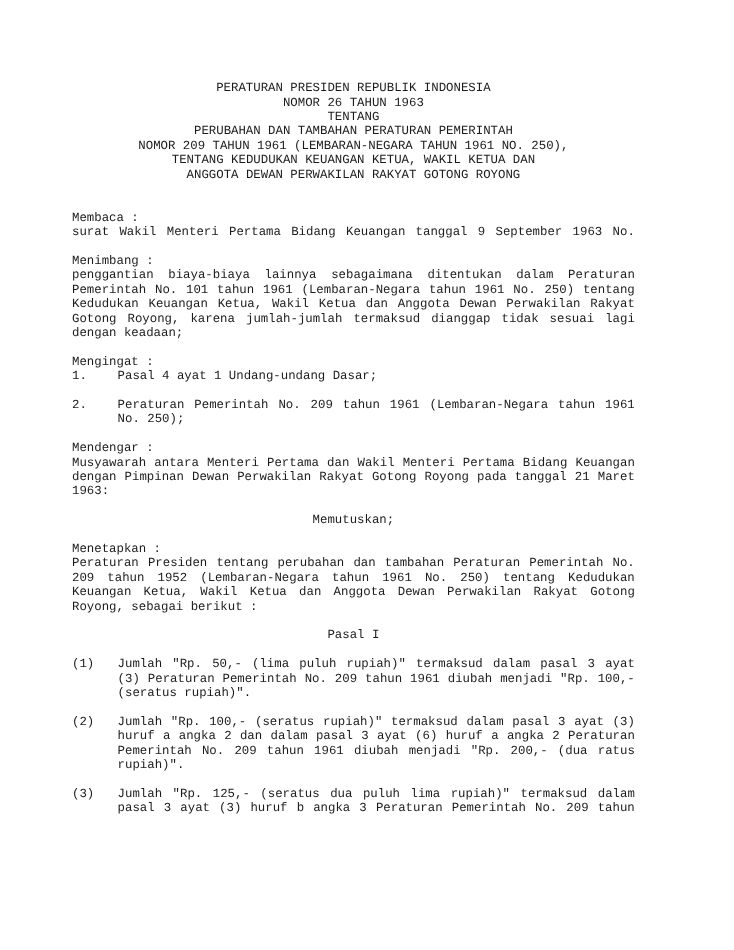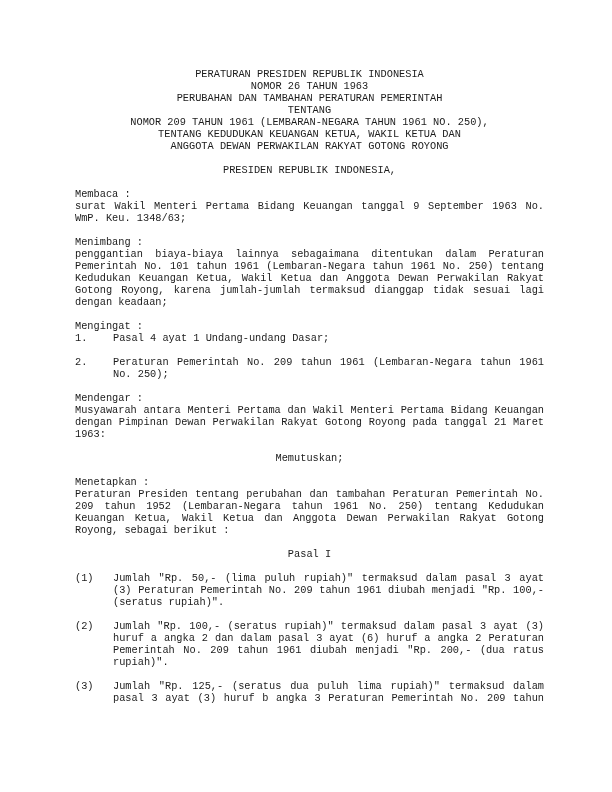--- a/index.html
+++ b/index.html
@@ -13,21 +13,21 @@
     height: 792px;
     background: #ffffff;
     overflow: hidden;
     font-family: "Liberation Mono", "DejaVu Sans Mono", monospace;
     font-size: 10.3px;
     line-height: 12px;
     color: #1b1b1b;
   }
   .content {
     position: absolute;
-    left: 75px;
+    left: 60px;
     top: 68px;
     width: 469px;
   }
   .line {
     white-space: pre;
     height: 12px;
   }
   .just {
     white-space: normal;
     text-align: justify;
@@ -58,35 +58,33 @@
 </style>
 </head>
 <body>
 
 <div class="page">
   <div class="content">
 
     <div>
       <div class="center">PERATURAN PRESIDEN REPUBLIK INDONESIA</div>
       <div class="center">NOMOR 26 TAHUN 1963</div>
+      <div class="center">TENTANG</div>
       <div class="center">PERUBAHAN DAN TAMBAHAN PERATURAN PEMERINTAH</div>
-      <div class="center">TENTANG</div>
       <div class="center">NOMOR 209 TAHUN 1961 (LEMBARAN-NEGARA TAHUN 1961 NO. 250),</div>
       <div class="center">TENTANG KEDUDUKAN KEUANGAN KETUA, WAKIL KETUA DAN</div>
       <div class="center">ANGGOTA DEWAN PERWAKILAN RAKYAT GOTONG ROYONG</div>
     </div>
 
     <div class="blank"></div>
-    <div class="center">PRESIDEN REPUBLIK INDONESIA,</div>
     <div class="blank"></div>
 
     <div>
       <div class="line">Membaca :</div>
       <div class="just">surat Wakil Menteri Pertama Bidang Keuangan tanggal 9 September 1963 No.</div>
-      <div class="line">WmP. Keu. 1348/63;</div>
     </div>
 
     <div class="blank"></div>
 
     <div>
       <div class="line">Menimbang :</div>
       <div class="just">penggantian biaya-biaya lainnya sebagaimana ditentukan dalam Peraturan</div>
       <div class="just">Pemerintah No. 101 tahun 1961 (Lembaran-Negara tahun 1961 No. 250) tentang</div>
       <div class="just">Kedudukan Keuangan Ketua, Wakil Ketua dan Anggota Dewan Perwakilan Rakyat</div>
       <div class="just">Gotong Royong, karena jumlah-jumlah termaksud dianggap tidak sesuai lagi</div>

